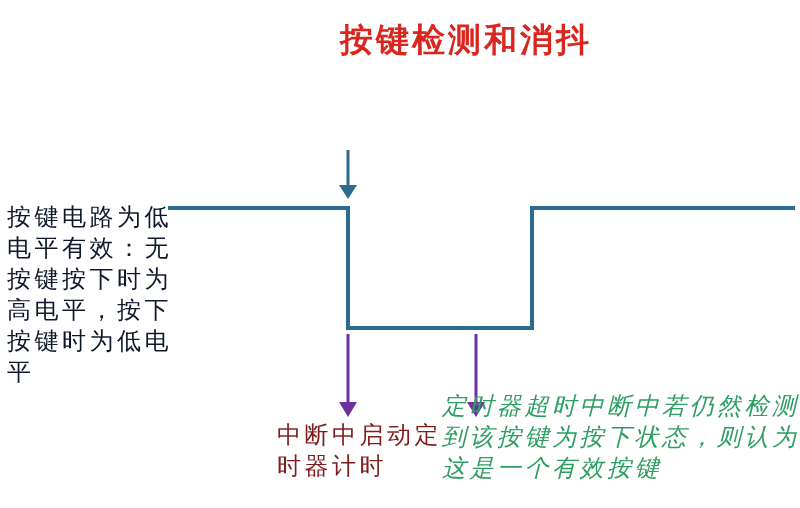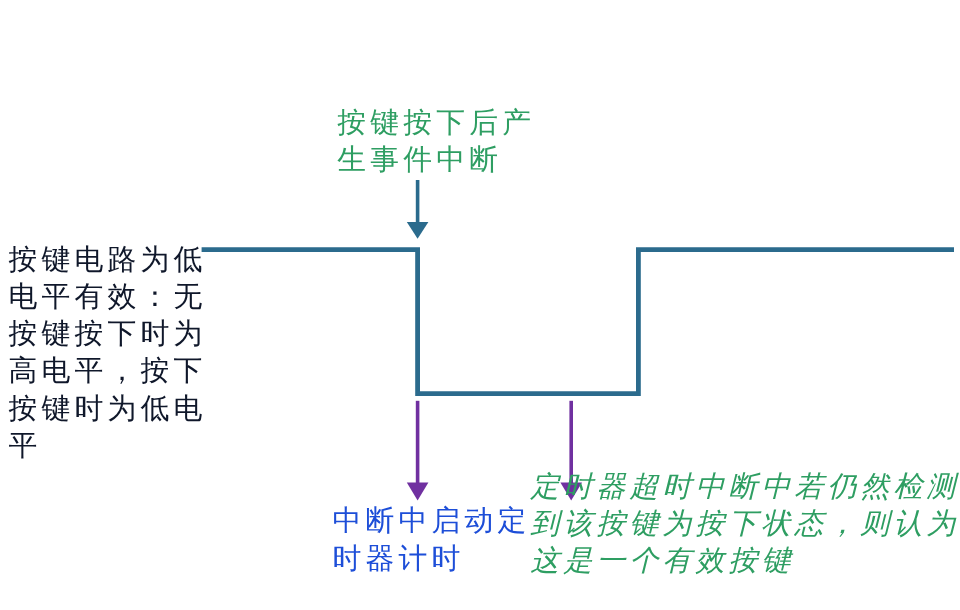--- a/index.html
+++ b/index.html
@@ -43,20 +43,21 @@
   .note-press      { left: 281px; top: 88px;  }
   .note-level      { left: 7px;   top: 202px; }
   .note-timerstart { left: 277px; top: 420px; }
   .note-timeout    { left: 442px; top: 391px; font-style: italic; }
 </style>
 </head>
 <body>
 
 <div class="canvas">
 
+  <h1 class="title" style="color: rgb(217, 39, 31);">按键检测和消抖</h1>
 
   <svg class="layer" viewBox="0 0 800 508">
 
     <polyline fill="none" stroke-width="4" stroke-linejoin="miter" points="168,208 348,208 348,328 532,328 532,208 795,208" stroke="#2b6b8d"></polyline>
 
     <g>
       <line x1="348" y1="150" x2="348" y2="188" stroke-width="3" stroke="#2b6b8d"></line>
       <polygon points="339,185 357,185 348,199" fill="#2b6b8d"></polygon>
     </g>
 
@@ -64,30 +65,28 @@
       <line x1="348" y1="334" x2="348" y2="404" stroke-width="3" stroke="#7030a0"></line>
       <polygon points="339,402 357,402 348,417" fill="#7030a0"></polygon>
     </g>
 
     <g>
       <line x1="476" y1="334" x2="476" y2="404" stroke-width="3" stroke="#7030a0"></line>
       <polygon points="467,402 485,402 476,417" fill="#7030a0"></polygon>
     </g>
   </svg>
 
-  <div class="note note-press" style="color: rgb(46, 158, 98);">按键按下后产
-生事件中断</div>
 
   <div class="note note-level" style="color: #0f172a;">按键电路为低
 电平有效：无
 按键按下时为
 高电平，按下
 按键时为低电
 平</div>
 
-  <div class="note note-timerstart" style="color: #1d4ed8;">中断中启动定
+  <div class="note note-timerstart" style="color: #7f1d1d;">中断中启动定
 时器计时</div>
 
   <div class="note note-timeout" style="color: rgb(46, 158, 98);">定时器超时中断中若仍然检测
 到该按键为按下状态，则认为
 这是一个有效按键</div>
 
 </div>
 
 </body></html>

